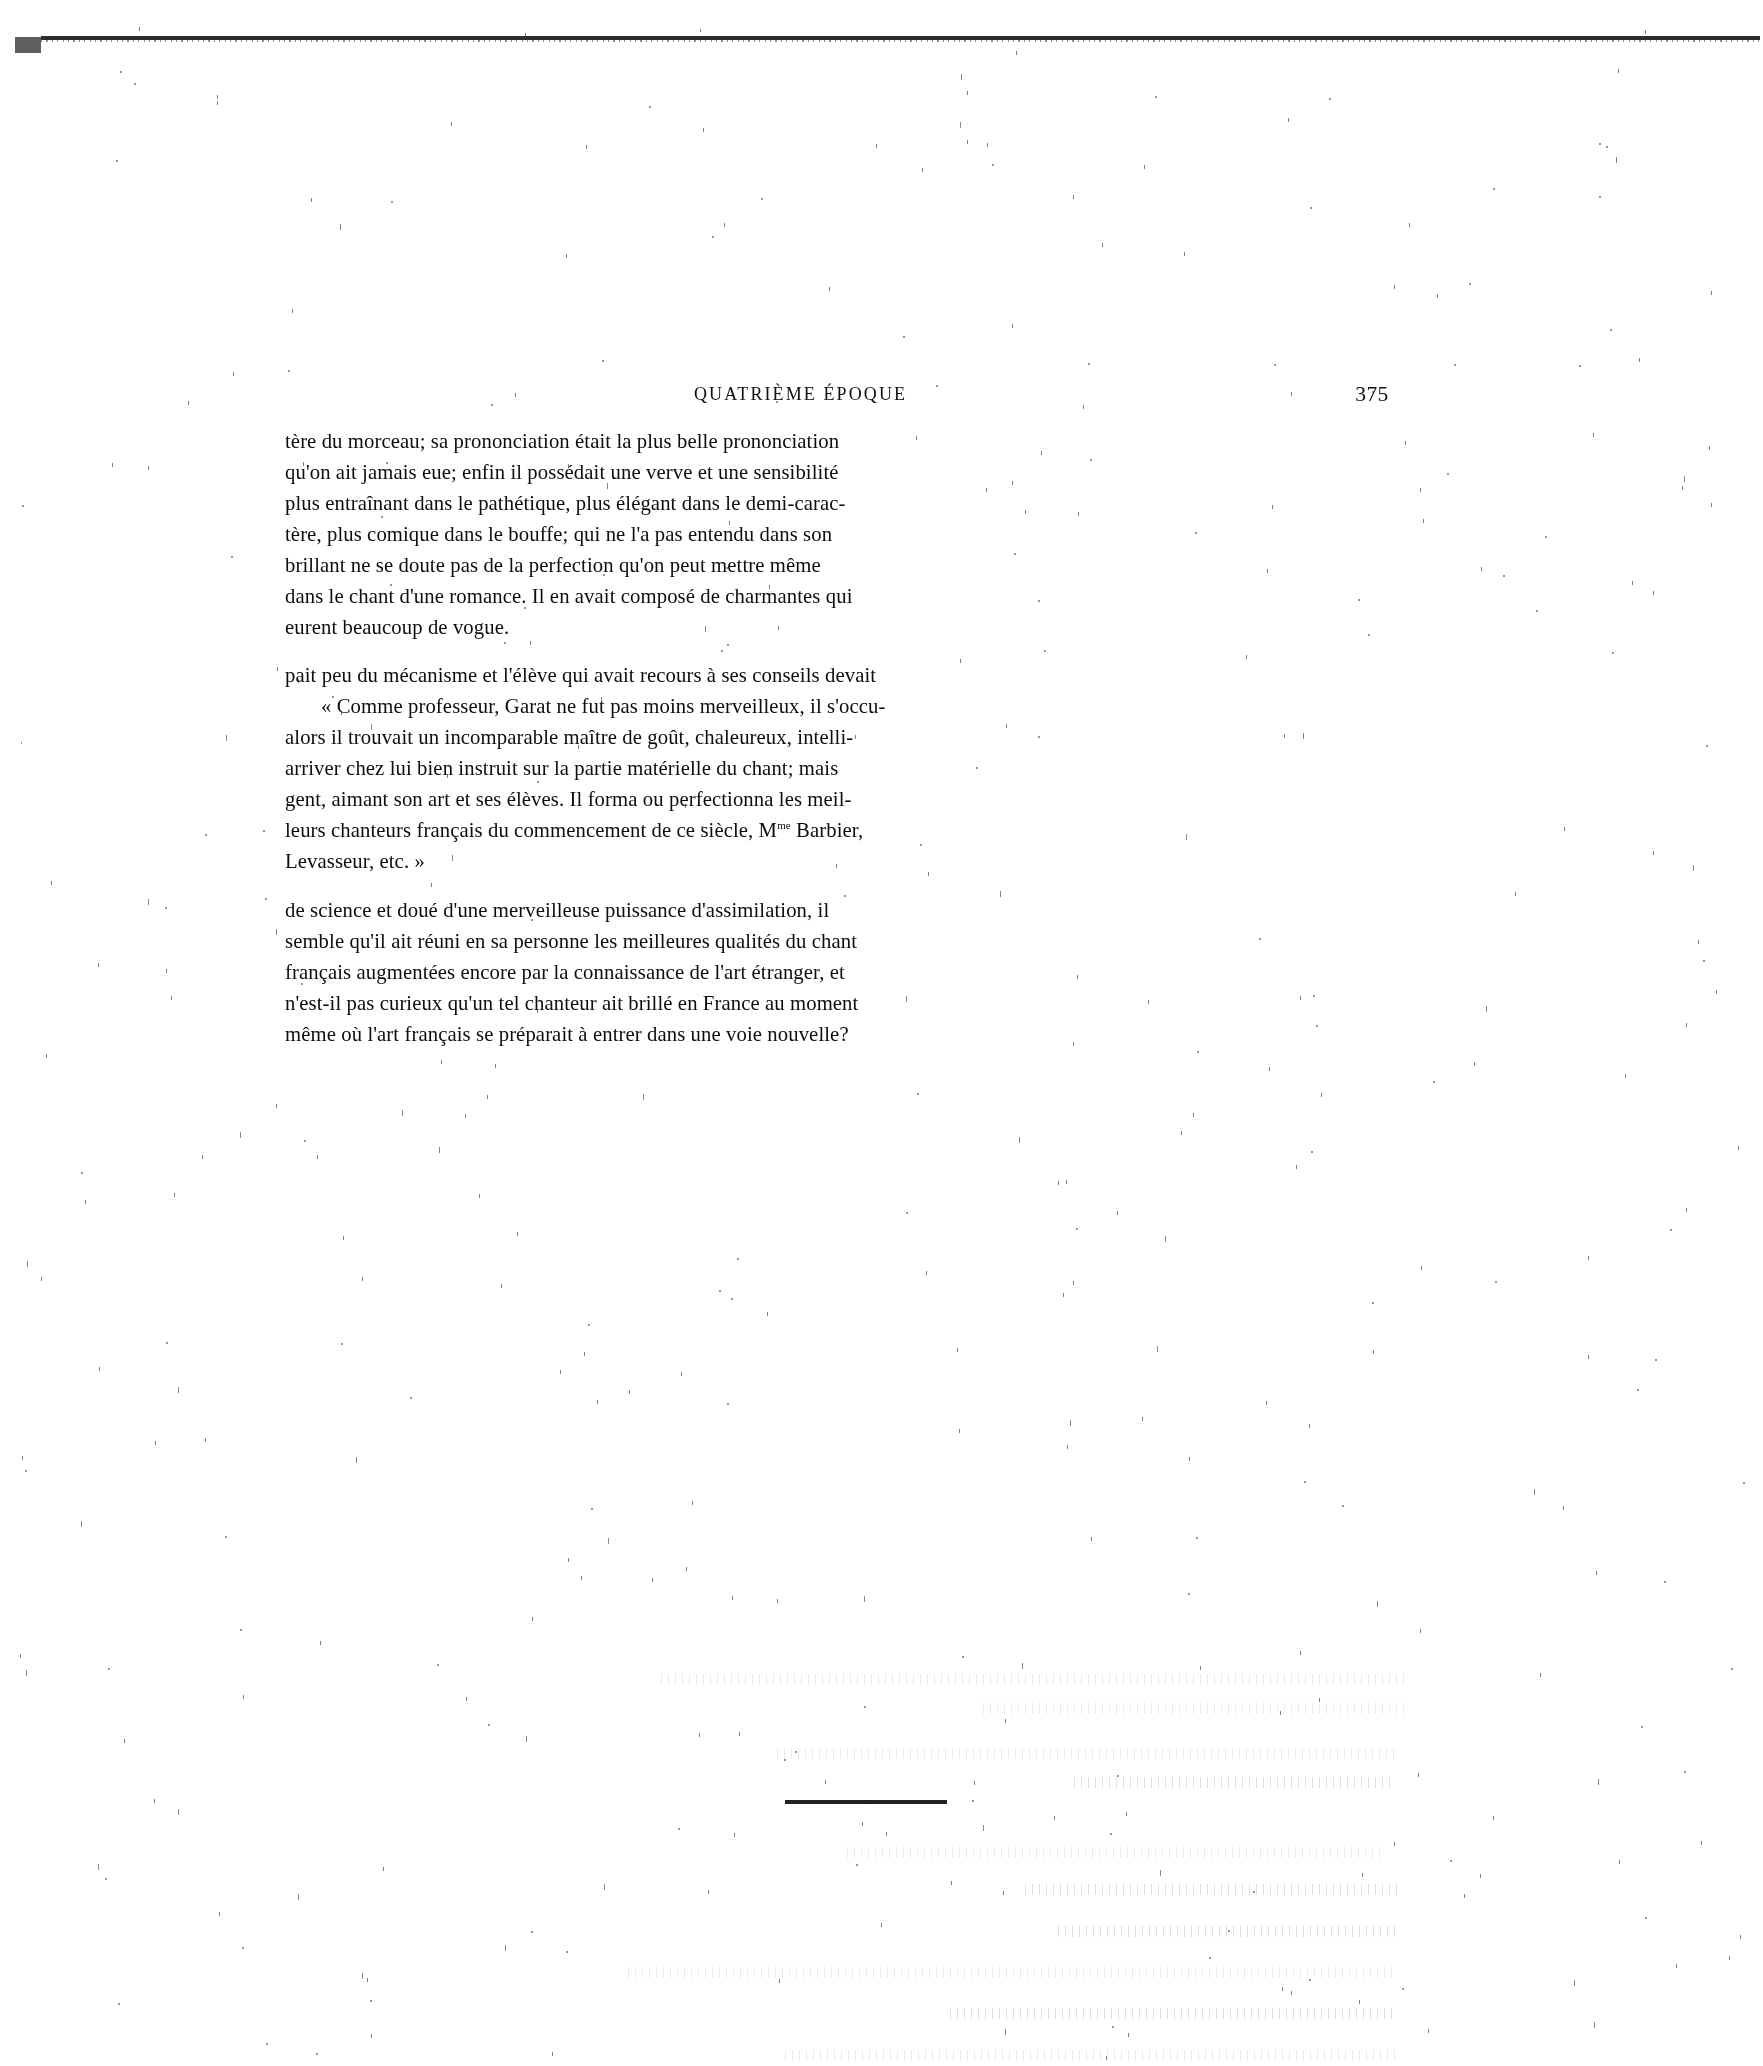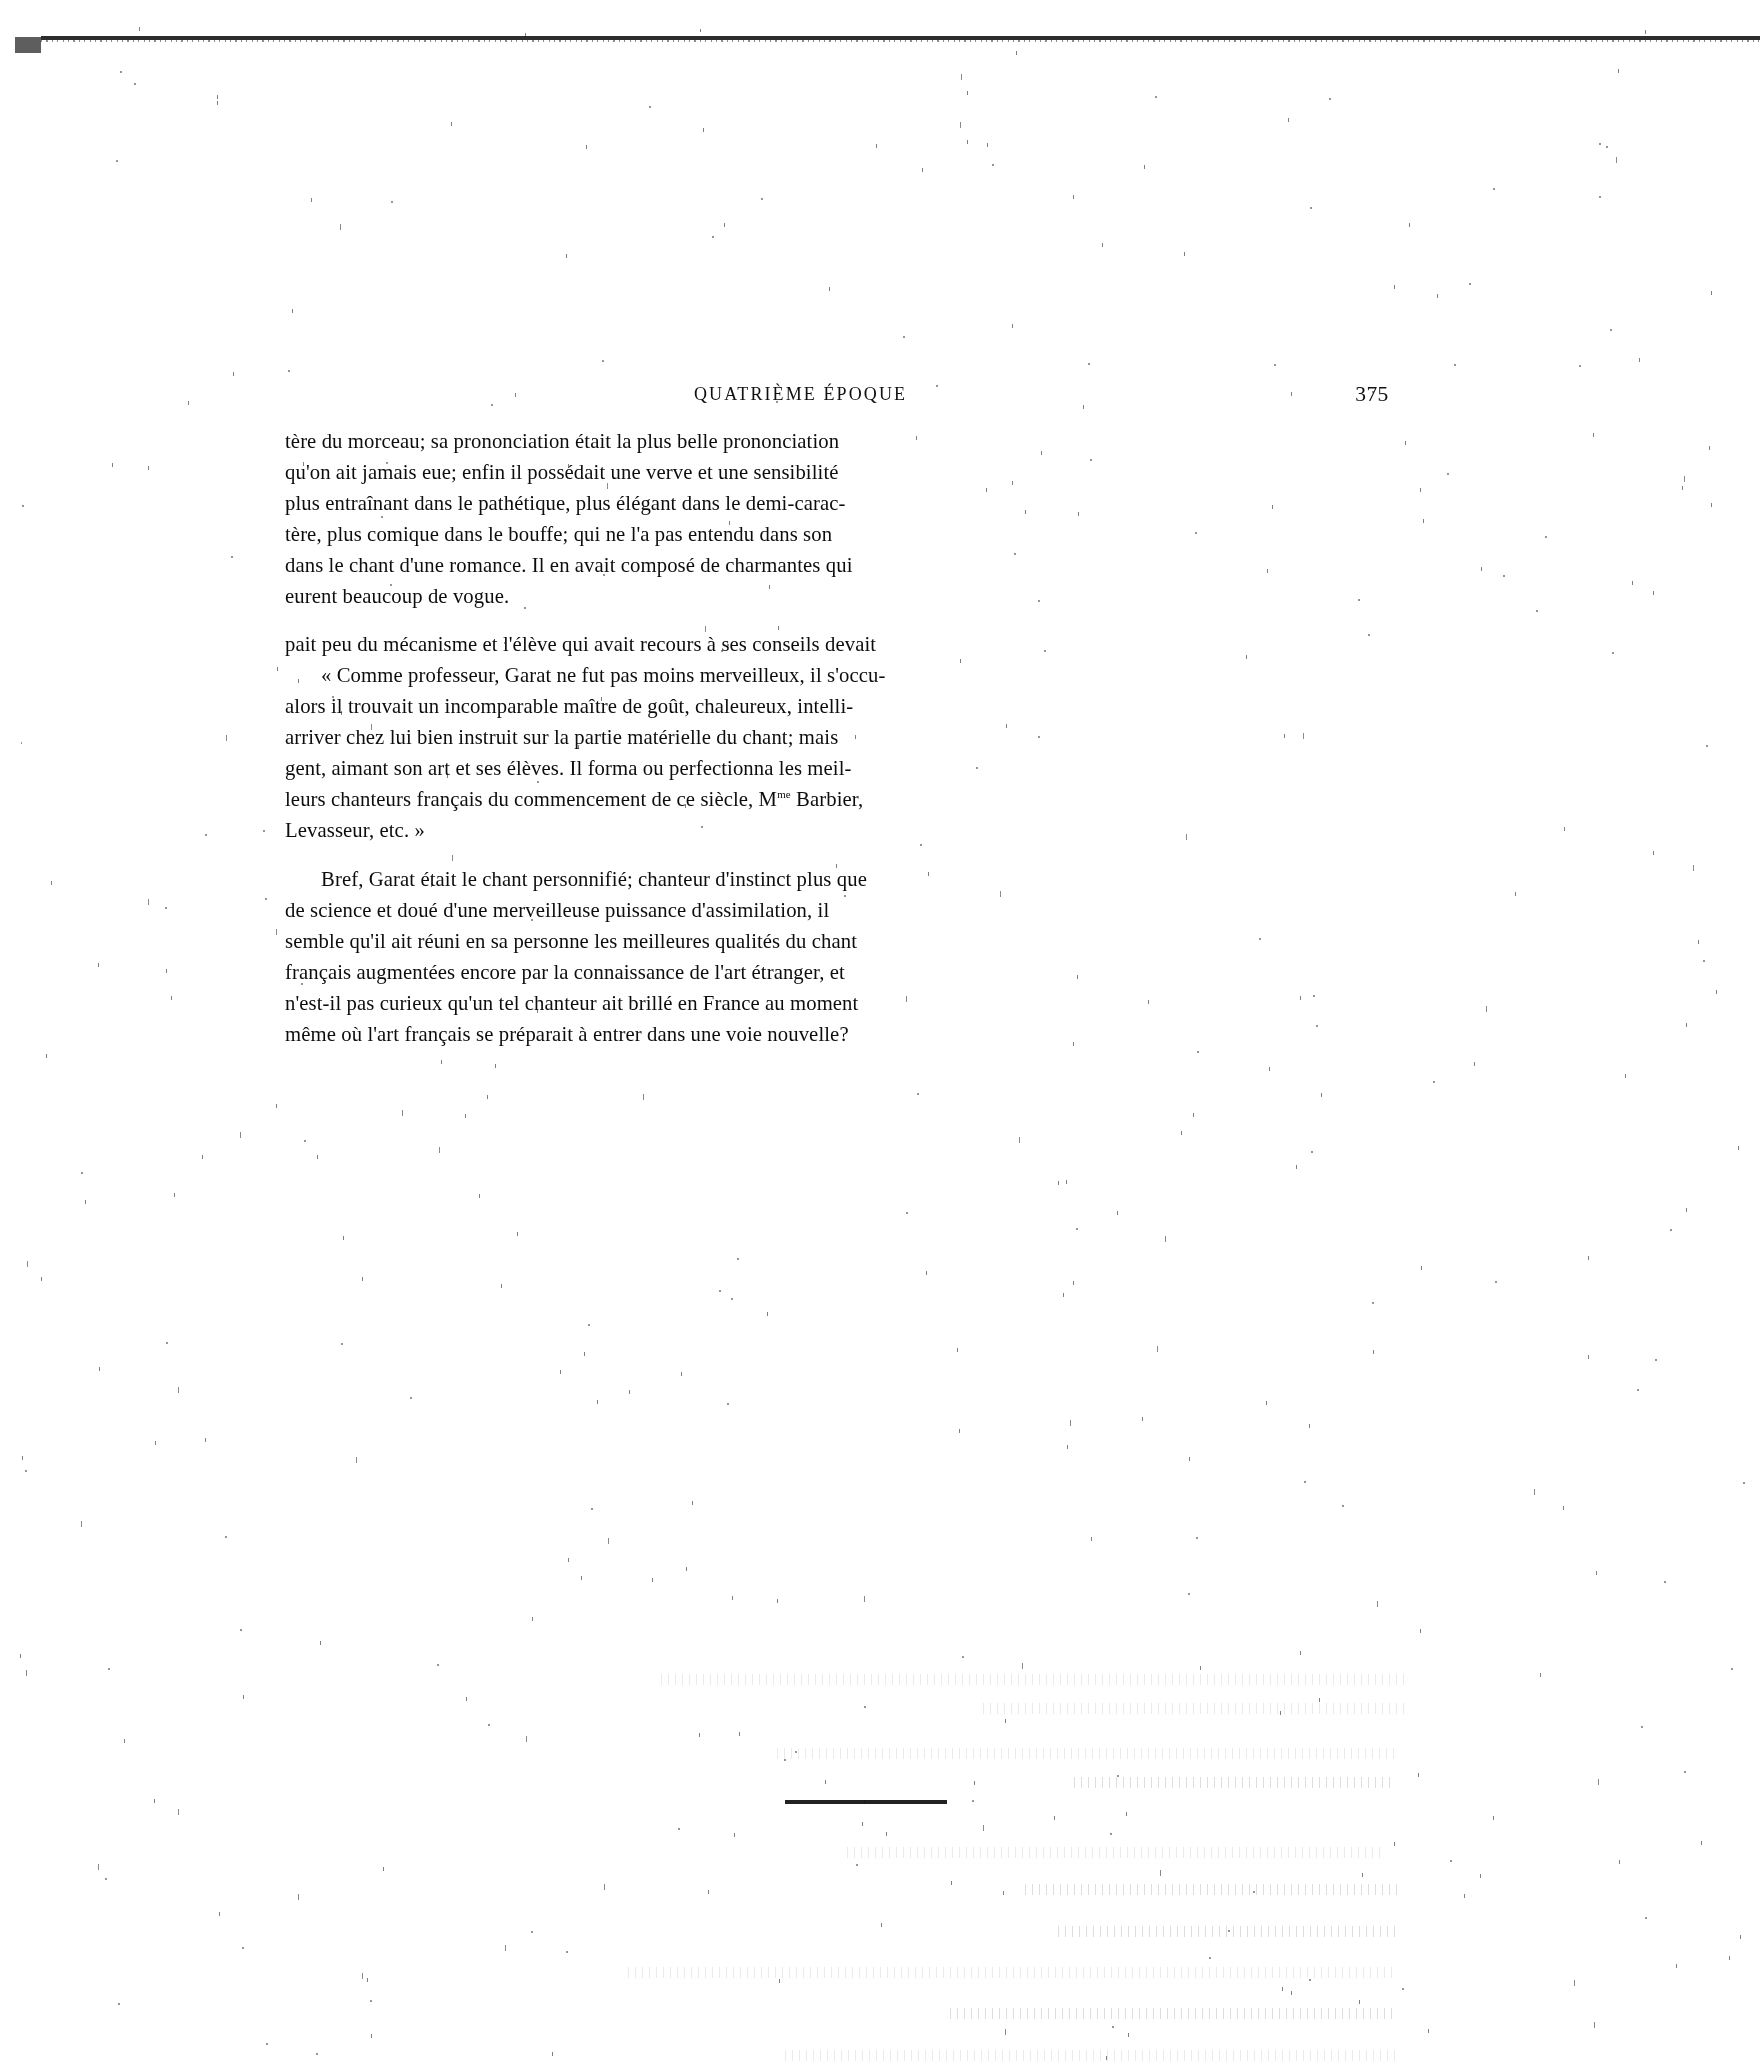--- a/index.html
+++ b/index.html
@@ -176,34 +176,34 @@
     <div class="rh-title">QUATRIÈME ÉPOQUE</div>
     <div class="rh-folio">375</div>
   </div>
 
   <div id="textblock">
       <div class="para">
         <span class="line j">tère du morceau; sa prononciation était la plus belle prononciation</span>
         <span class="line j">qu'on ait jamais eue; enfin il possédait une verve et une sensibilité</span>
         <span class="line j">plus entraînant dans le pathétique, plus élégant dans le demi-carac-</span>
         <span class="line j">tère, plus comique dans le bouffe; qui ne l'a pas entendu dans son</span>
+        <span class="line j">brillant ne se doute pas de la perfection qu'on peut mettre même</span>
         <span class="line j">dans le chant d'une romance. Il en avait composé de charmantes qui</span>
         <span class="line j">eurent beaucoup de vogue.</span>
       </div>
       <div class="para">
         <span class="line j">pait peu du mécanisme et l'élève qui avait recours à ses conseils devait</span>
         <span class="line j indent">« Comme professeur, Garat ne fut pas moins merveilleux, il s'occu-</span>
         <span class="line j">alors il trouvait un incomparable maître de goût, chaleureux, intelli-</span>
         <span class="line j">arriver chez lui bien instruit sur la partie matérielle du chant; mais</span>
         <span class="line j">gent, aimant son art et ses élèves. Il forma ou perfectionna les meil-</span>
         <span class="line j">leurs chanteurs français du commencement de ce siècle, M<sup>me</sup> Barbier,</span>
         <span class="line j">Levasseur, etc. »</span>
       </div>
       <div class="para">
-        <span class="line j indent">Bref, Garat était le chant personnifié; chanteur d'instinct plus que</span>
         <span class="line j">de science et doué d'une merveilleuse puissance d'assimilation, il</span>
         <span class="line j">semble qu'il ait réuni en sa personne les meilleures qualités du chant</span>
         <span class="line j">français augmentées encore par la connaissance de l'art étranger, et</span>
         <span class="line j">n'est-il pas curieux qu'un tel chanteur ait brillé en France au moment</span>
         <span class="line j">même où l'art français se préparait à entrer dans une voie nouvelle?</span>
       </div>
     </div>
 
   <div class="short-rule"></div>
 

